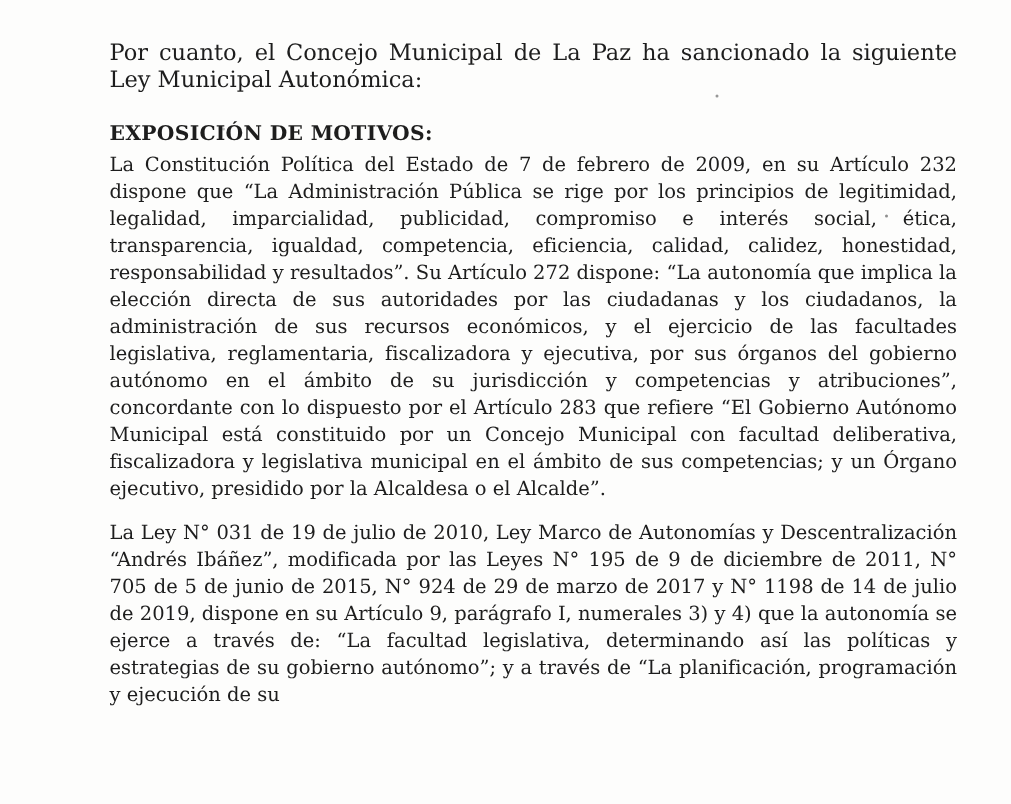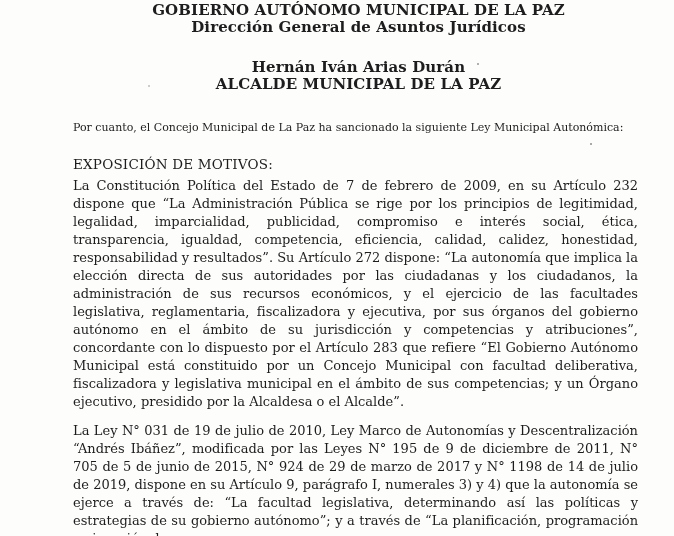--- a/index.html
+++ b/index.html
@@ -31,29 +31,30 @@
     font-size: 15px;
     line-height: 17px;
     letter-spacing: 0.1px;
     transform: translateX(3px);
   }
   .doc-header .official-name {
     margin-top: 23px;
   }
   .preamble {
     margin: 26px 0 0 0;
-    font-size: 11px;
+    font-size: 15px;
     line-height: 18px;
     text-align: justify;
   }
   .section-heading {
     margin-top: 18px;
     font-size: 13.5px;
     line-height: 18px;
     letter-spacing: 0.2px;
+    font-weight: bold;
   }
   .body-para {
     margin: 0;
     font-size: 13px;
     line-height: 18px;
     text-align: justify;
   }
   .body-para.first {
     margin-top: 4px;
   }
@@ -71,26 +72,20 @@
   .dot-2 { left: 590px; top: 143px; opacity: 0.60; }
   .dot-3 { left: 510px; top: 429px; opacity: 0.30; }
   .dot-4 { left: 148px; top: 85px;  opacity: 0.35; }
 </style>
 </head>
 <body>
 
 <div class="page">
   <div class="content">
 
-    <header class="doc-header">
-      <div>GOBIERNO AUTÓNOMO MUNICIPAL DE LA PAZ</div>
-      <div>Dirección General de Asuntos Jurídicos</div>
-      <div class="official-name">Hernán Iván Arias Durán</div>
-      <div>ALCALDE MUNICIPAL DE LA PAZ</div>
-    </header>
 
     <p class="preamble">Por cuanto, el Concejo Municipal de La Paz ha sancionado la siguiente Ley Municipal Autonómica:</p>
 
     <div class="section-heading">EXPOSICIÓN DE MOTIVOS:</div>
 
     <p class="body-para first">La Constitución Política del Estado de 7 de febrero de 2009, en su Artículo 232 dispone que “La Administración Pública se rige por los principios de legitimidad, legalidad, imparcialidad, publicidad, compromiso e interés social, ética, transparencia, igualdad, competencia, eficiencia, calidad, calidez, honestidad, responsabilidad y resultados”. Su Artículo 272 dispone: “La autonomía que implica la elección directa de sus autoridades por las ciudadanas y los ciudadanos, la administración de sus recursos económicos, y el ejercicio de las facultades legislativa, reglamentaria, fiscalizadora y ejecutiva, por sus órganos del gobierno autónomo en el ámbito de su jurisdicción y competencias y atribuciones”, concordante con lo dispuesto por el Artículo 283 que refiere “El Gobierno Autónomo Municipal está constituido por un Concejo Municipal con facultad deliberativa, fiscalizadora y legislativa municipal en el ámbito de sus competencias; y un Órgano ejecutivo, presidido por la Alcaldesa o el Alcalde”.</p>
 
     <p class="body-para second">La Ley N° 031 de 19 de julio de 2010, Ley Marco de Autonomías y Descentralización “Andrés Ibáñez”, modificada por las Leyes N° 195 de 9 de diciembre de 2011, N° 705 de 5 de junio de 2015, N° 924 de 29 de marzo de 2017 y N° 1198 de 14 de julio de 2019, dispone en su Artículo 9, parágrafo I, numerales 3) y 4) que la autonomía se ejerce a través de: “La facultad legislativa, determinando así las políticas y estrategias de su gobierno autónomo”; y a través de “La planificación, programación y ejecución de su</p>
 
   </div>

